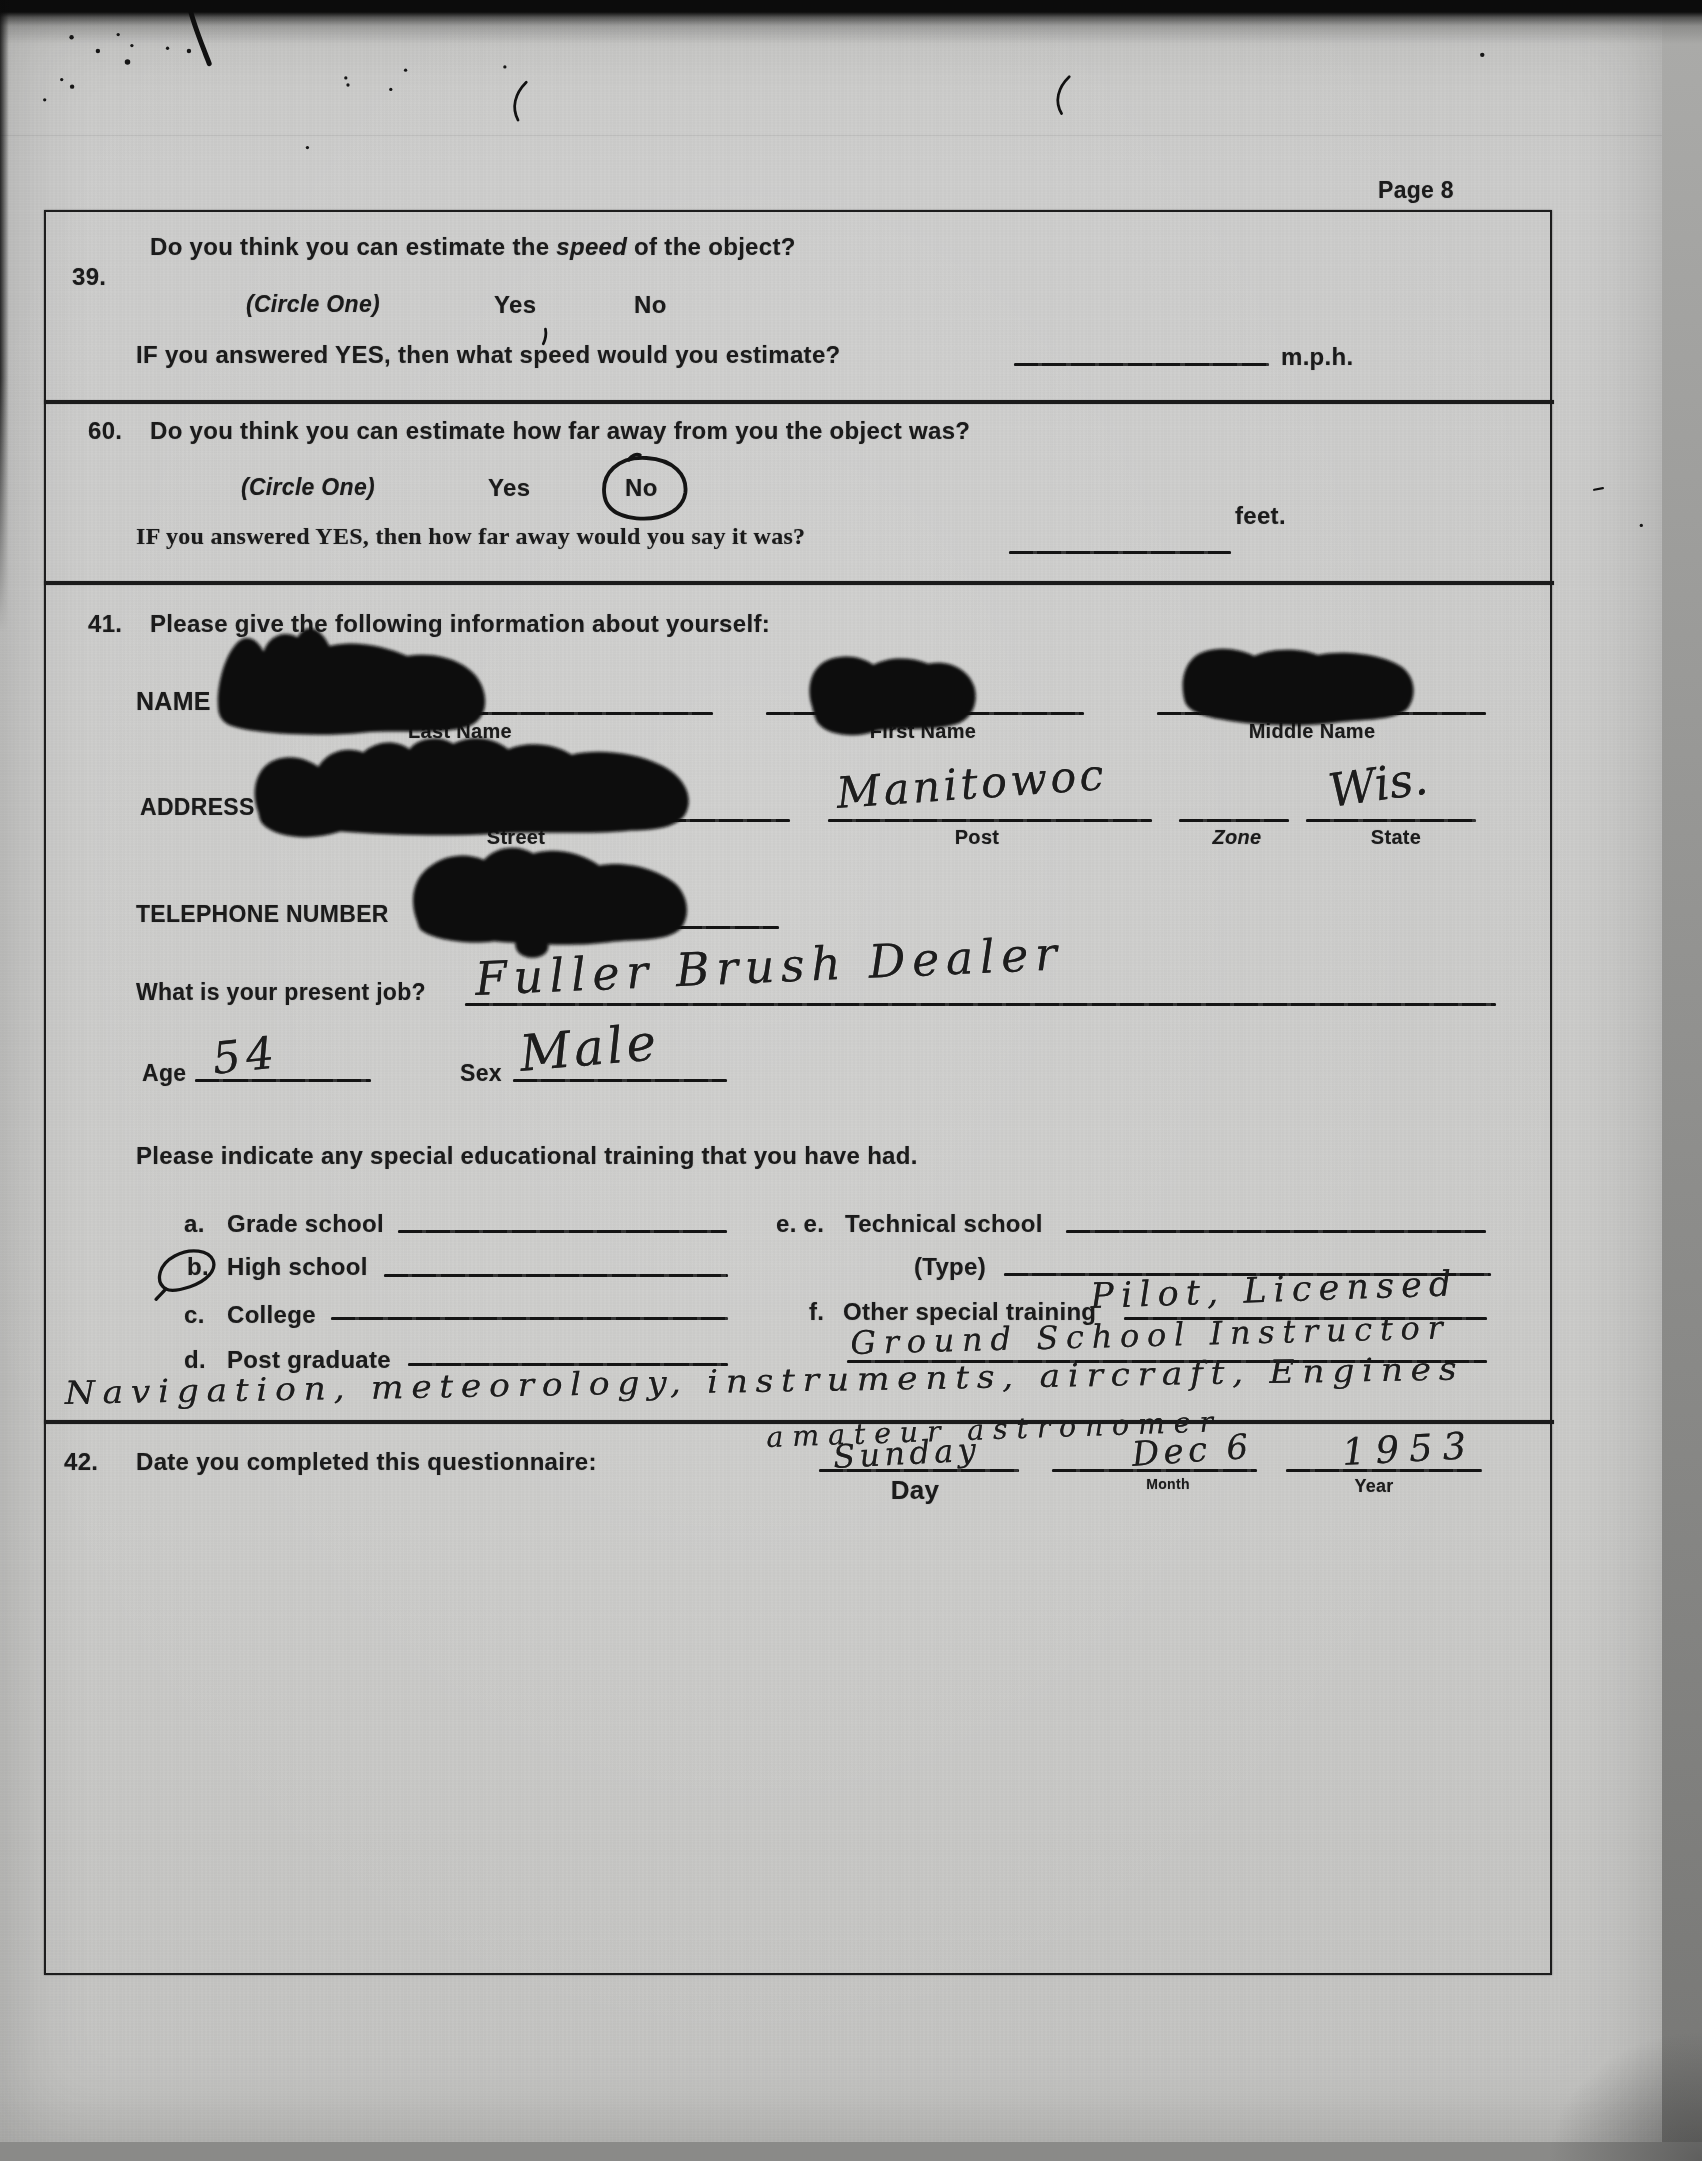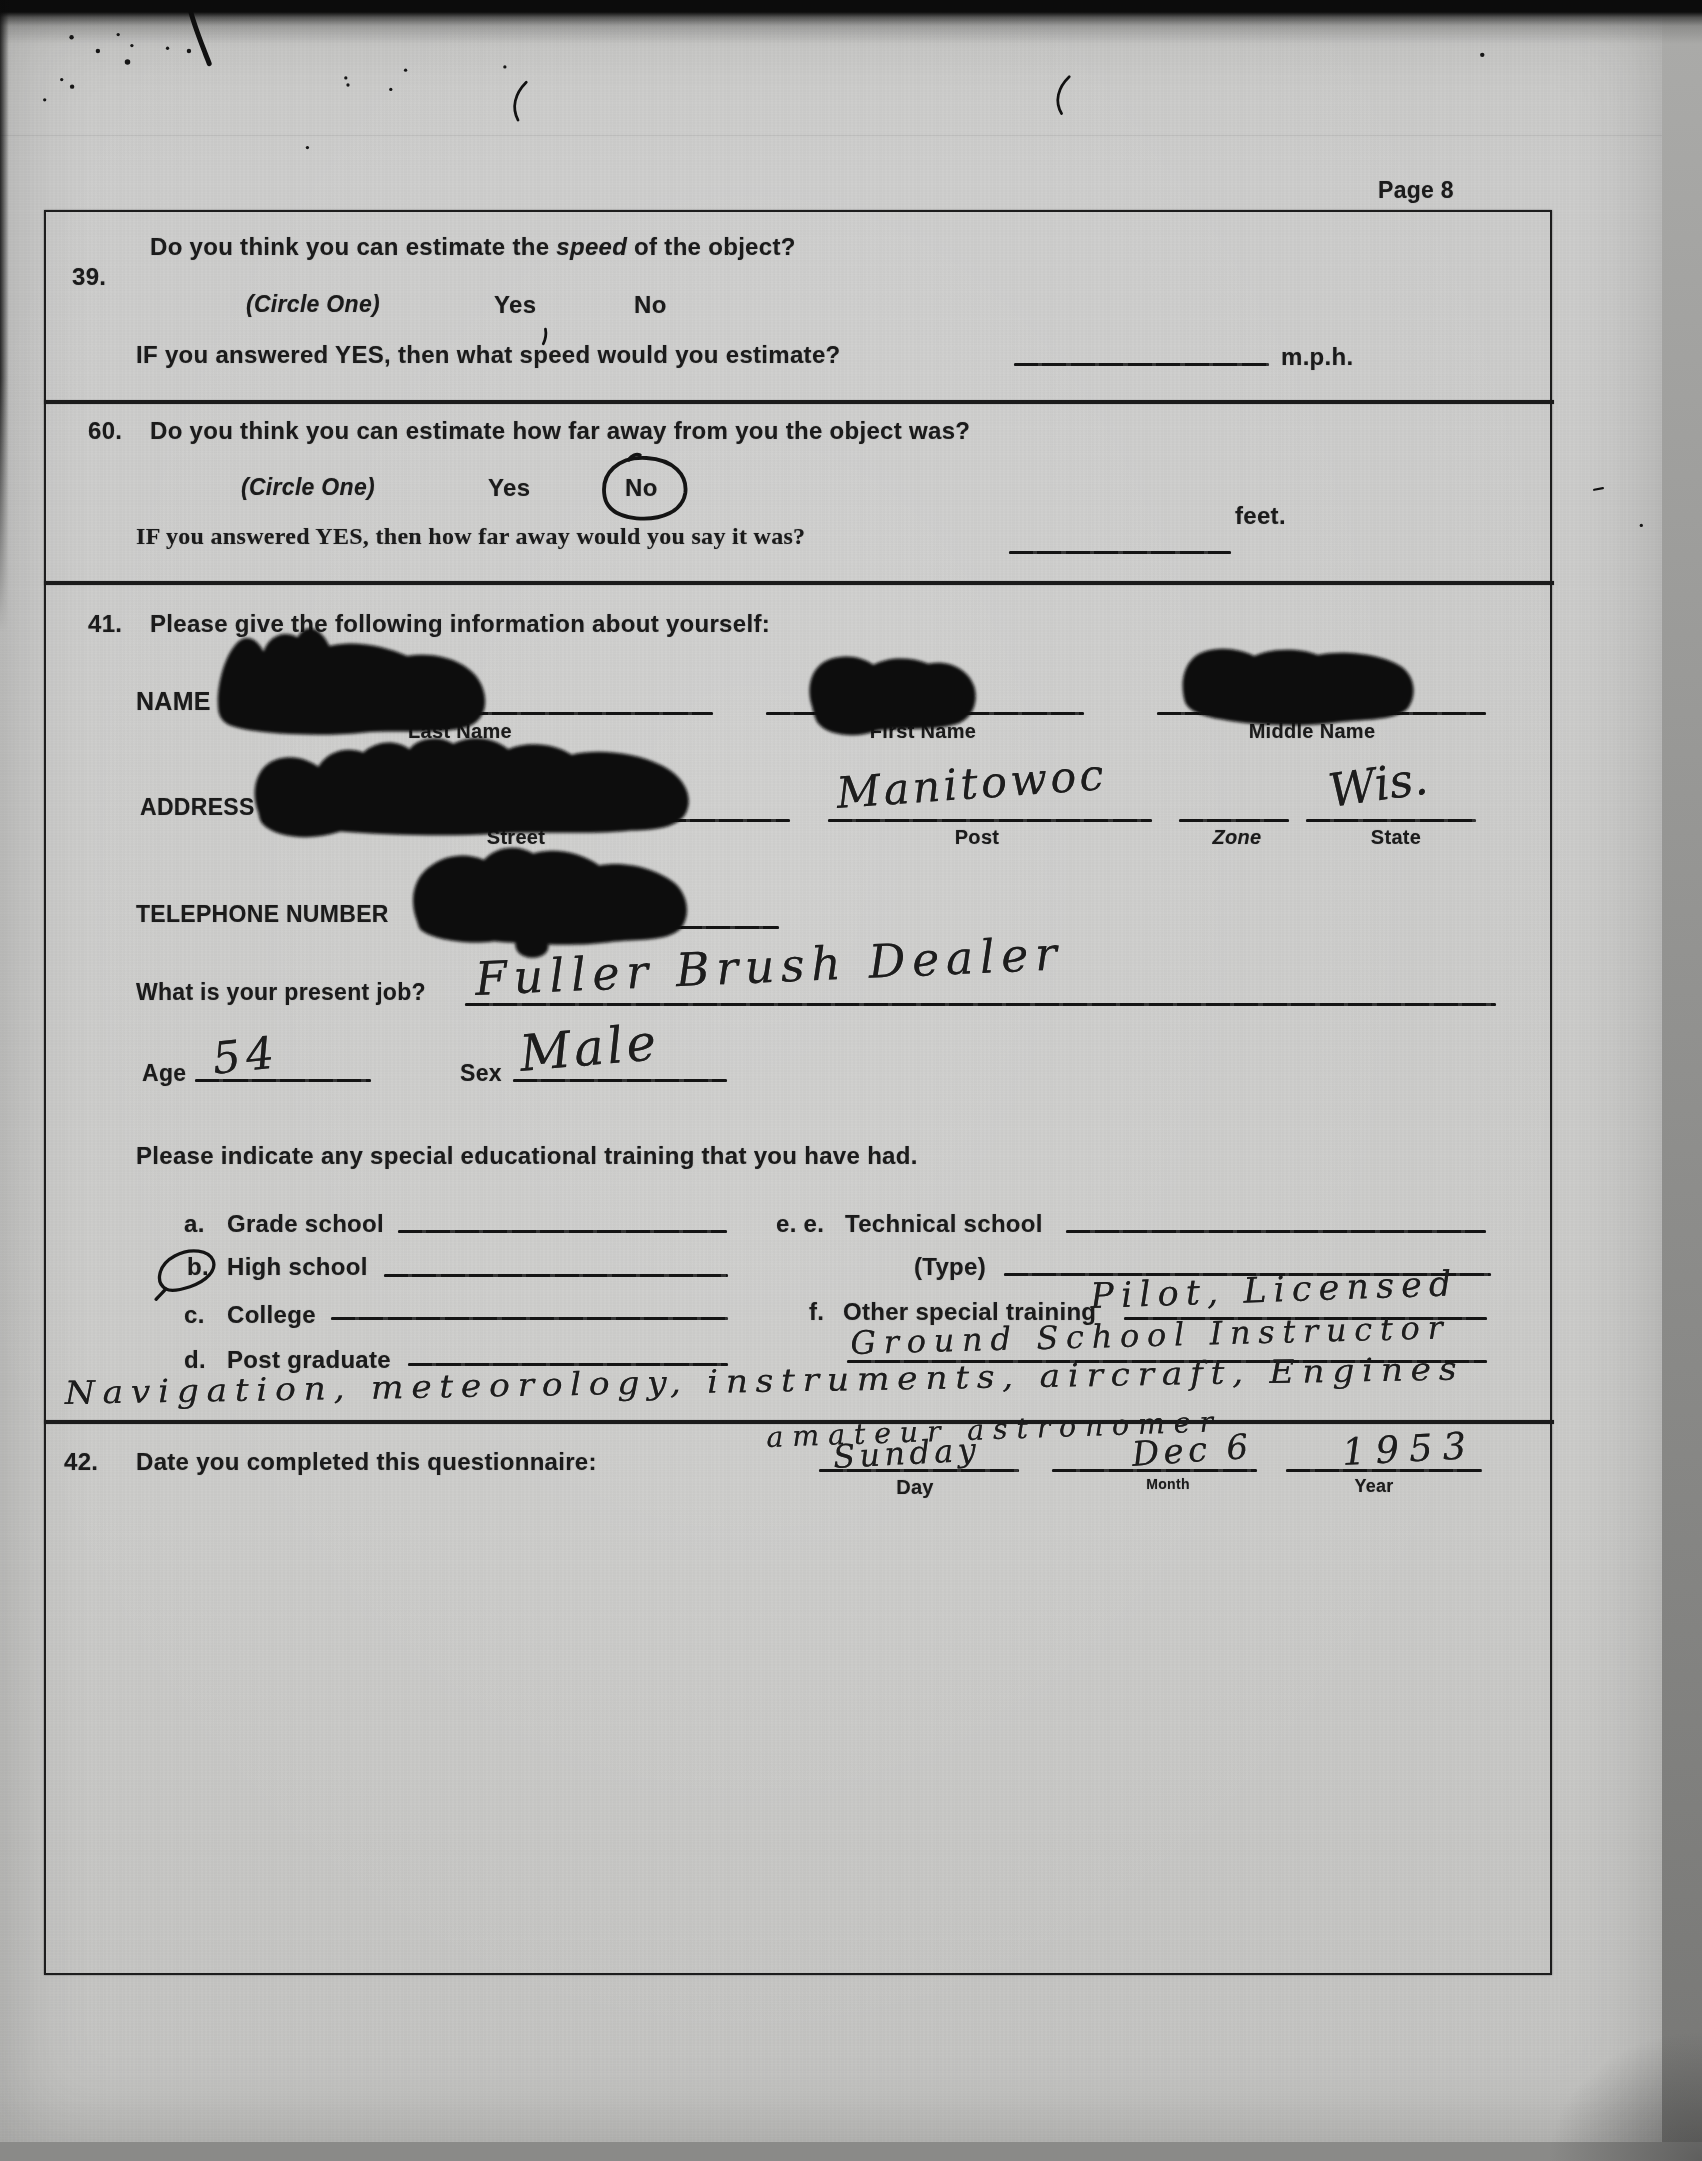--- a/index.html
+++ b/index.html
@@ -158,21 +158,21 @@
 <div class="hw" style="left:851px;top:1327px;font-size:32px;letter-spacing:7.7px;transform:rotate(-1.5deg);">Ground School Instructor</div>
 
 <div class="hw" style="left:65px;top:1377px;font-size:32px;letter-spacing:7.1px;transform:rotate(-1deg) scaleX(1.08);">Navigation, meteorology, instruments, aircraft, Engines</div>
 <div class="hw" style="left:767px;top:1424px;font-size:28.5px;letter-spacing:8.8px;transform:rotate(-2deg);">amateur astronomer</div>
 
 <div class="t" style="left:64px;top:1448px;">42.</div>
 <div class="t" style="left:136px;top:1448px;">Date you completed this questionnaire:</div>
 <div class="bl" style="left:819px;top:1469px;width:200px;"></div>
 <div class="bl" style="left:1052px;top:1469px;width:205px;"></div>
 <div class="bl" style="left:1286px;top:1469px;width:196px;"></div>
-<div class="t sm ctr" style="left:915px;top:1476px;font-size:20px;">Day</div>
+<div class="t sm ctr" style="left:915px;top:1476px;font-size:26px;">Day</div>
 <div class="t sm ctr" style="left:1168px;top:1476px;font-size:14px;">Month</div>
 <div class="t sm ctr" style="left:1374px;top:1476px;font-size:18px;">Year</div>
 <div class="hw" style="left:834px;top:1441px;font-size:32px;letter-spacing:4.4px;transform:rotate(-3deg);">Sunday</div>
 <div class="hw" style="left:1133px;top:1437px;font-size:34px;letter-spacing:4.4px;transform:rotate(-4deg);">Dec 6</div>
 <div class="hw" style="left:1343px;top:1434px;font-size:37px;letter-spacing:10px;transform:rotate(-3deg);">1953</div>
 
 <svg class="overlay" width="1703" height="2161" viewBox="0 0 3104 3940">
   <defs>
     <filter id="soft">
         <feGaussianBlur stdDeviation="2.6"></feGaussianBlur>

